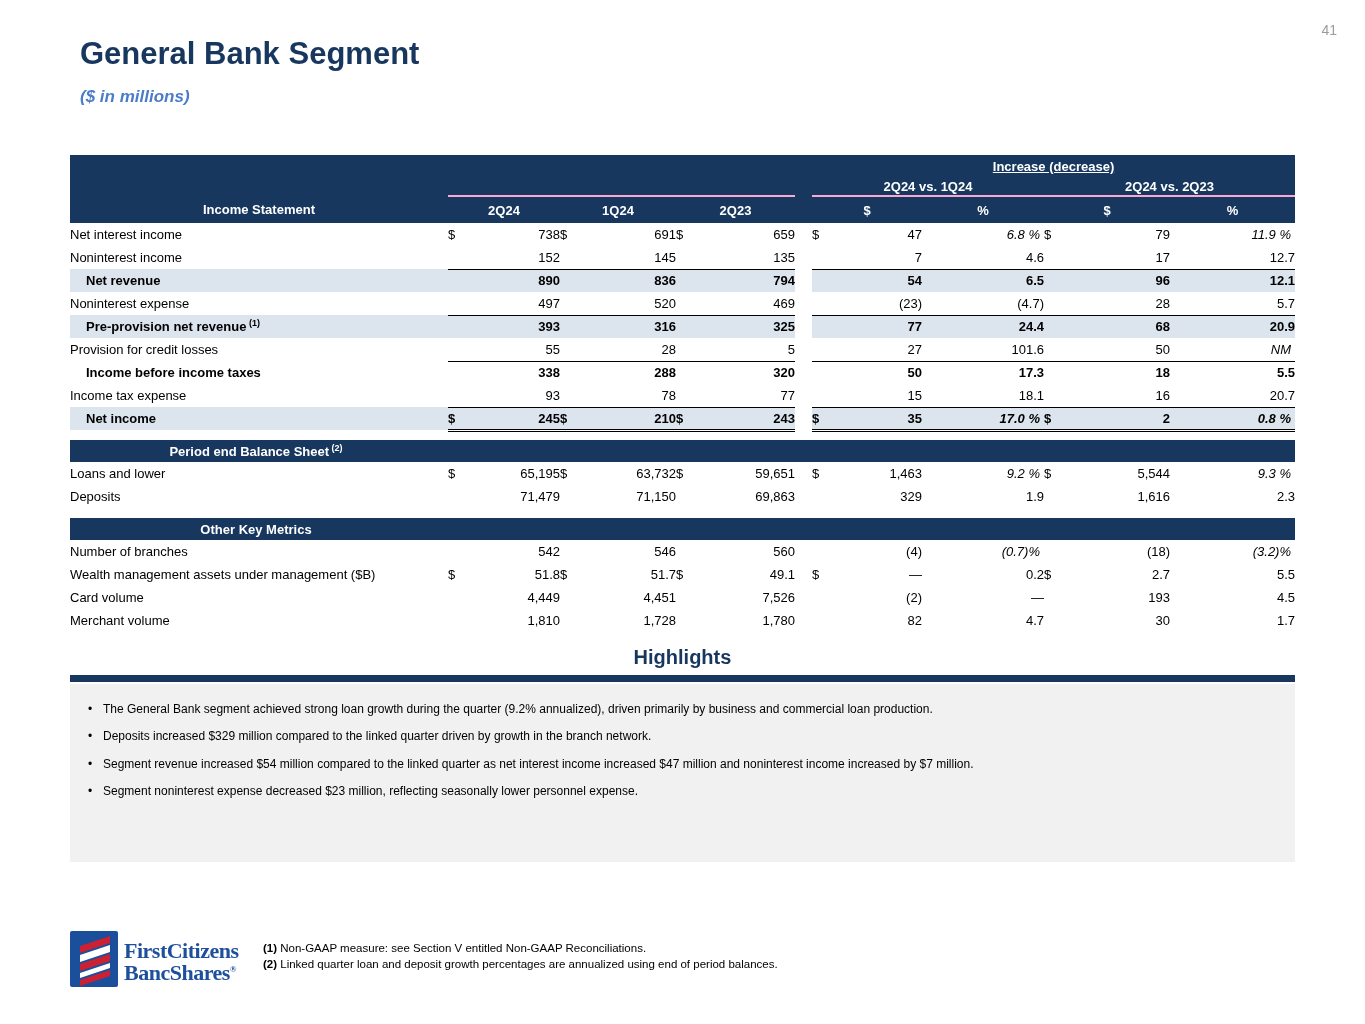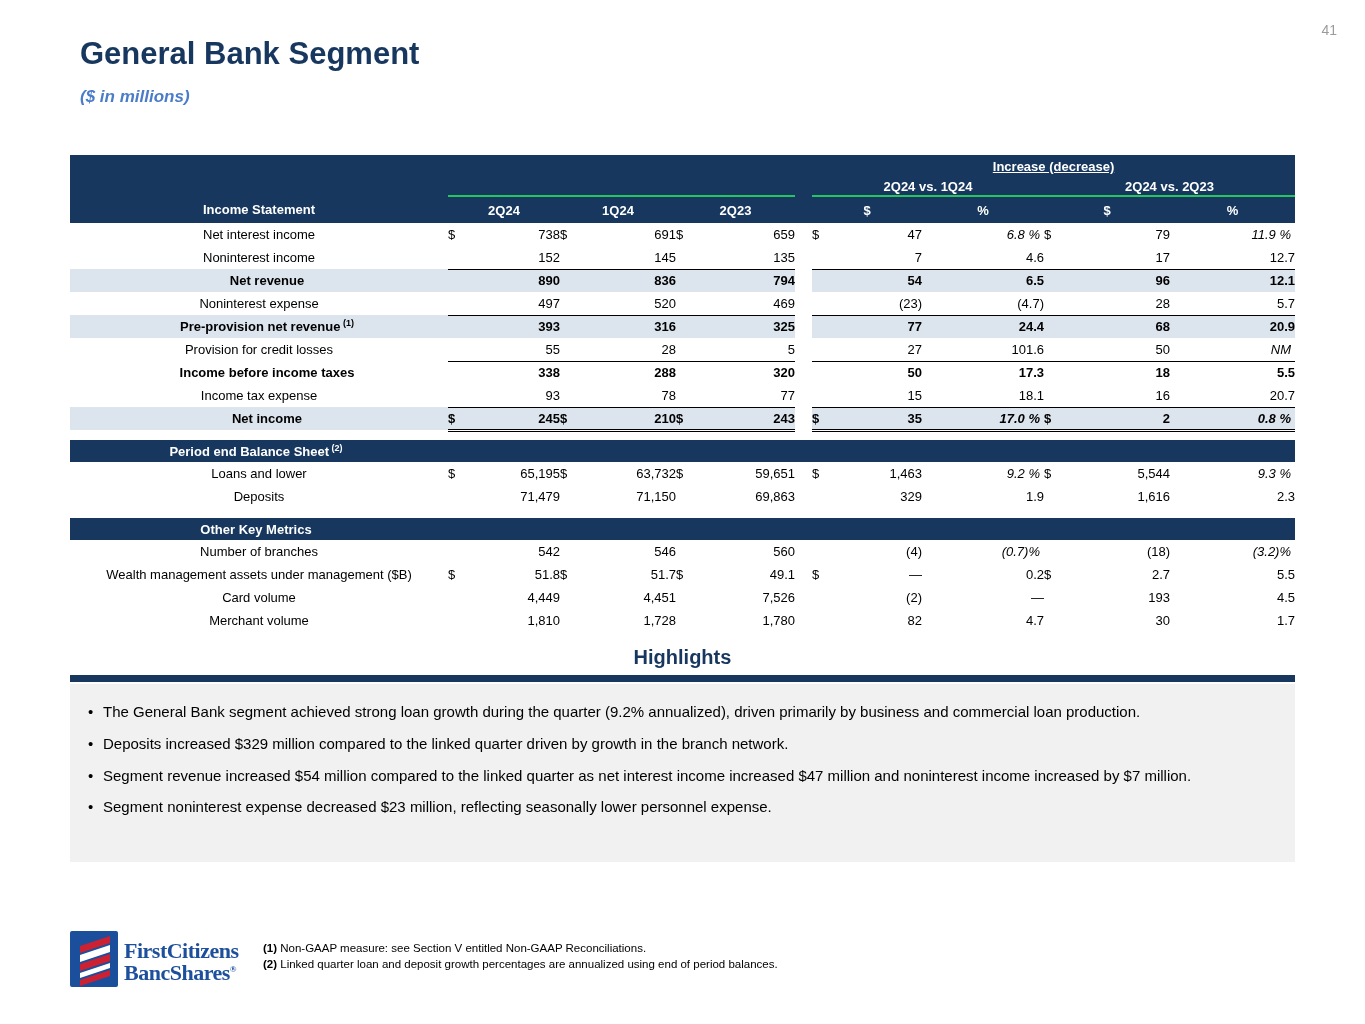--- a/index.html
+++ b/index.html
@@ -25,23 +25,23 @@
   table.fin{
     position:absolute;left:70px;top:155px;width:1225px;
     border-collapse:collapse;table-layout:fixed;font-size:13px;
   }
   table.fin th,table.fin td{padding:0;vertical-align:middle;}
   thead th{background:var(--navy);color:#fff;font-weight:bold;font-size:13px;}
   tr.hA th{height:22px;}
   tr.hB th{height:19px;}
   tr.hC th{height:27px;}
   .inc-underline{text-decoration:underline;}
-  th.wline{border-top:2px solid #22c55e;}
+  th.wline{border-top:2px solid #f9a8d4;}
   tbody td{height:23px;}
-  td.c-lbl{text-align:center;padding-left:8px;white-space:nowrap;}
+  td.c-lbl{text-align:left;padding-left:8px;white-space:nowrap;}
   tr.bold td{font-weight:bold;}
   tr.bold td.c-lbl{padding-left:16px;}
   td.c-d{text-align:left;padding-left:7px;}
   td.c-v{text-align:right;padding-right:6px;}
   td.c-p{text-align:right;padding-right:30px;}
   td.c-p.sym{padding-right:4px;font-style:italic;}
   td.c-gap{background:#fff;}
   tr.shaded td{background:var(--shade);}
   tr.shaded td.c-gap{background:#fff;}
   tr.line-top td.num{border-top:1.5px solid #000;}
@@ -51,21 +51,21 @@
   tr.spacer td{height:10px;background:#fff;}
   sup{font-size:9px;}
 
   
   .hl-title{position:absolute;top:646px;left:70px;width:1225px;text-align:center;
     font-size:20px;font-weight:bold;color:var(--navy);}
   .hl-bar{position:absolute;top:675px;left:70px;width:1225px;height:7px;background:var(--navy);}
   .hl-box{position:absolute;top:684px;left:70px;width:1225px;height:178px;
     background:var(--box-gray);padding:7px 18px 0 16px;}
   .hl-box ul{margin:0;padding:0;list-style:none;}
-  .hl-box li{position:relative;padding-left:17px;margin:10px 0;font-size:15px;line-height:1.45;}
+  .hl-box li{position:relative;padding-left:17px;margin:10px 0;font-size:12px;line-height:1.45;}
   .hl-box li::before{content:"\2022";position:absolute;left:2px;}
 
   
   .logo-wrap{position:absolute;left:70px;top:931px;display:flex;align-items:flex-start;}
   .logo-text{margin-left:6px;padding-top:9px;font-family:"Liberation Serif",serif;font-weight:bold;
     color:var(--logo-blue);font-size:22px;line-height:1.02;letter-spacing:-0.5px;white-space:nowrap;}
   .logo-text sup{font-size:9px;}
   .footnotes{position:absolute;left:263px;top:940px;font-size:11.5px;line-height:1.4;color:#000;}
 </style>
 </head>

